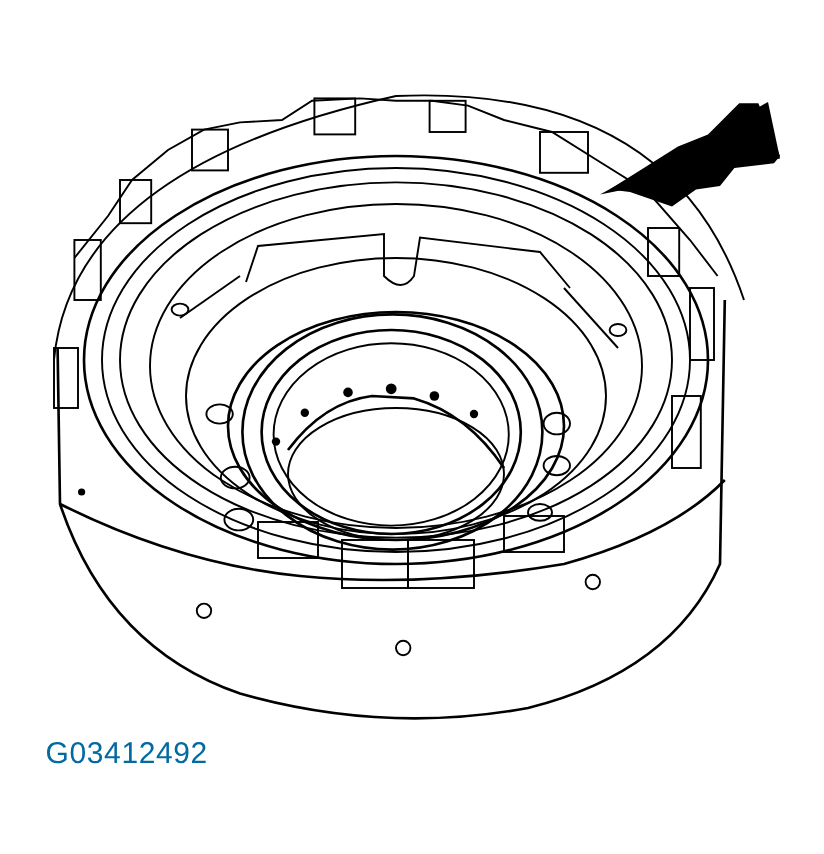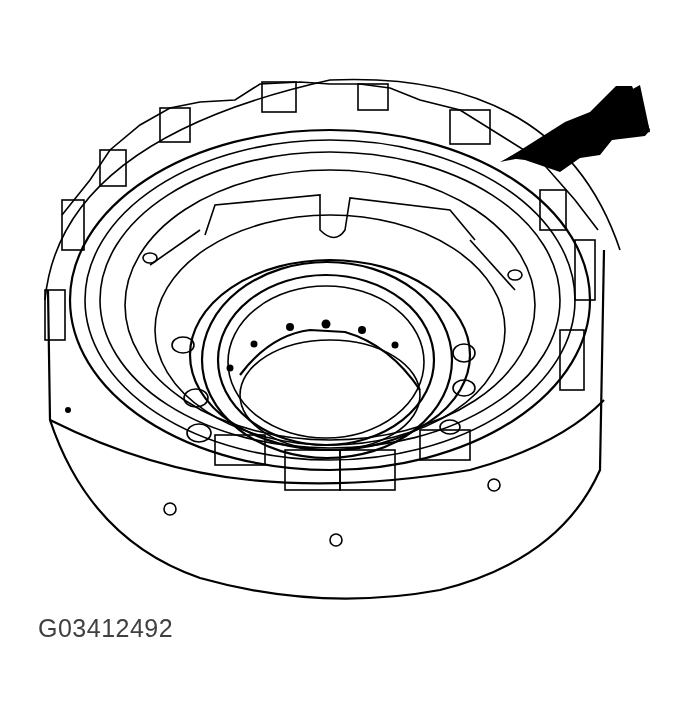--- a/index.html
+++ b/index.html
@@ -2,21 +2,21 @@
 <html><head>
   <meta charset="utf-8">
   <style>
     html, body { margin: 0; padding: 0; background: #ffffff; }
     body { width: 687px; height: 712px; position: relative; overflow: hidden; }
     .figure { position: absolute; left: 0; top: 0; width: 687px; height: 712px; }
     svg { position: absolute; left: 0; top: 0; }
     .fig-label {
       position: absolute; left: 38px; top: 614px;
       font-family: "Liberation Sans", sans-serif;
-      font-size: 25px; color: #404040; letter-spacing: 0.5px;
+      font-size: 25px; color: #0369a1; letter-spacing: 0.5px;
     }
     .ln { fill: none; stroke: #000; stroke-width: 2.2; }
     .lt { fill: none; stroke: #000; stroke-width: 1.6; }
   </style>
 </head>
 <body>
 
 <div class="figure">
   <svg width="687" height="712" viewBox="0 0 687 712">
 

